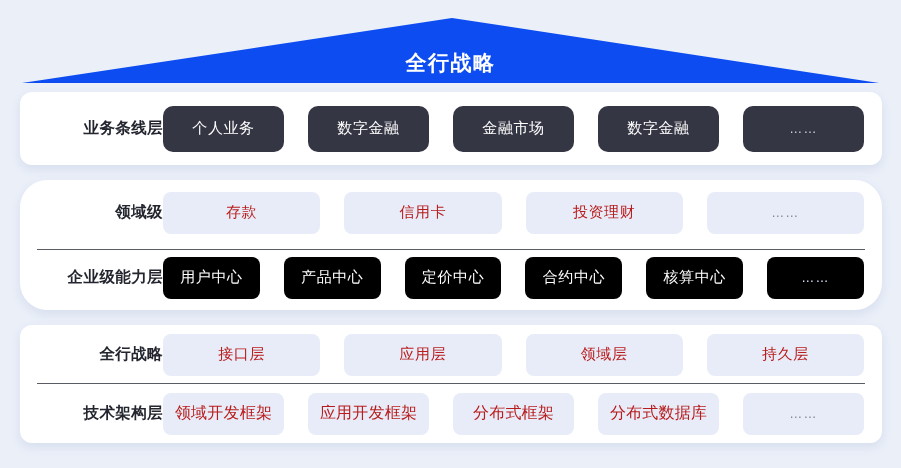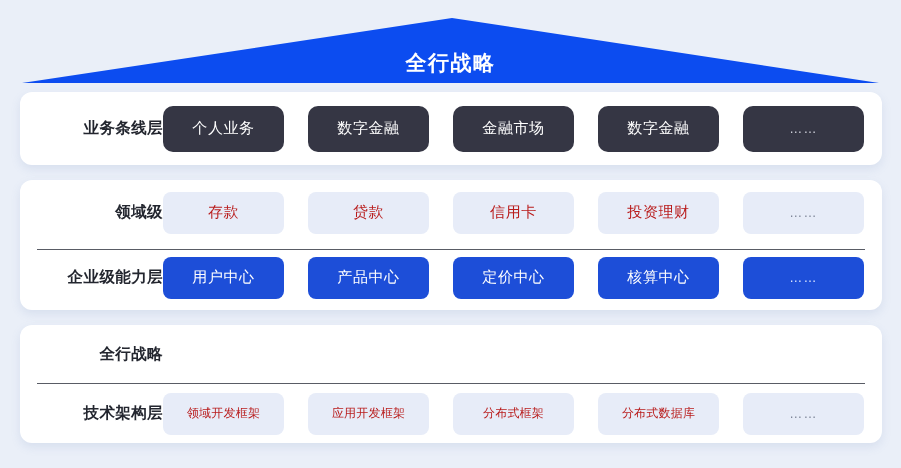--- a/index.html
+++ b/index.html
@@ -52,21 +52,21 @@
   
   .card {
     position: absolute;
     left: 20px;
     width: 862px;
     background: #ffffff;
     border-radius: 12px;
     box-shadow: 0 4px 10px rgba(120, 140, 190, 0.16);
   }
   #card-business { top: 92px;  height: 73px; }
-  #card-domain   { top: 180px; height: 130px; }
+  #card-domain   { top: 180px; height: 130px; border-radius: 27px; }
   #card-arch     { top: 325px; height: 118px; }
 
   .row {
     display: flex;
     align-items: center;
     height: 100%;
     padding-left: 0;
     text-align: right;
   }
   .row.half { height: 50%; }
@@ -109,26 +109,26 @@
     height: 46px;
     border-radius: 10px;
   }
   .pill.light {
     background: #e7ecf8;
     color: #b91c1c;
     height: 42px;
     border-radius: 8px;
   }
   .pill.blue {
-    background: #1d4ed8;
+    background: #000000;
     color: #ffffff;
     height: 42px;
     border-radius: 8px;
   }
-  .pill.small { font-size: 12px; letter-spacing: 0.2px; }
+  .pill.small { font-size: 16px; letter-spacing: 0.2px; }
 
   .pill.ellipsis { font-size: 13px; letter-spacing: 1.2px; }
   .pill.dark.ellipsis  { color: #d2d4dd; }
   .pill.blue.ellipsis  { color: #dbe6ff; }
   .pill.light.ellipsis { color: #7d8496; }
 
   .divider {
     position: absolute;
     left: 17px;
     width: 828px;
@@ -167,48 +167,54 @@
   </div>
 
   <div class="card" id="card-domain">
 
     <div class="row half">
       <div class="row-label">
         <span class="sub">领域级</span>
       </div>
       <div class="pills">
         <div class="pill light">存款</div>
-        <div class="pill light">贷款</div>
         <div class="pill light">信用卡</div>
         <div class="pill light">投资理财</div>
         <div class="pill light ellipsis">……</div>
       </div>
     </div>
 
     <div class="divider" id="divider-domain"></div>
 
     <div class="row half">
       <div class="row-label">
         <span>企业级能力层</span>
       </div>
       <div class="pills">
         <div class="pill blue">用户中心</div>
         <div class="pill blue">产品中心</div>
         <div class="pill blue">定价中心</div>
+        <div class="pill blue">合约中心</div>
         <div class="pill blue">核算中心</div>
         <div class="pill blue ellipsis">……</div>
       </div>
     </div>
   </div>
 
   <div class="card" id="card-arch">
 
     <div class="row half">
       <div class="row-label">
         <span>全行战略</span>
+      </div>
+      <div class="pills">
+        <div class="pill light">接口层</div>
+        <div class="pill light">应用层</div>
+        <div class="pill light">领域层</div>
+        <div class="pill light">持久层</div>
       </div>
     </div>
 
     <div class="divider" id="divider-arch"></div>
 
     <div class="row half">
       <div class="row-label">
         <span>技术架构层</span>
       </div>
       <div class="pills">

